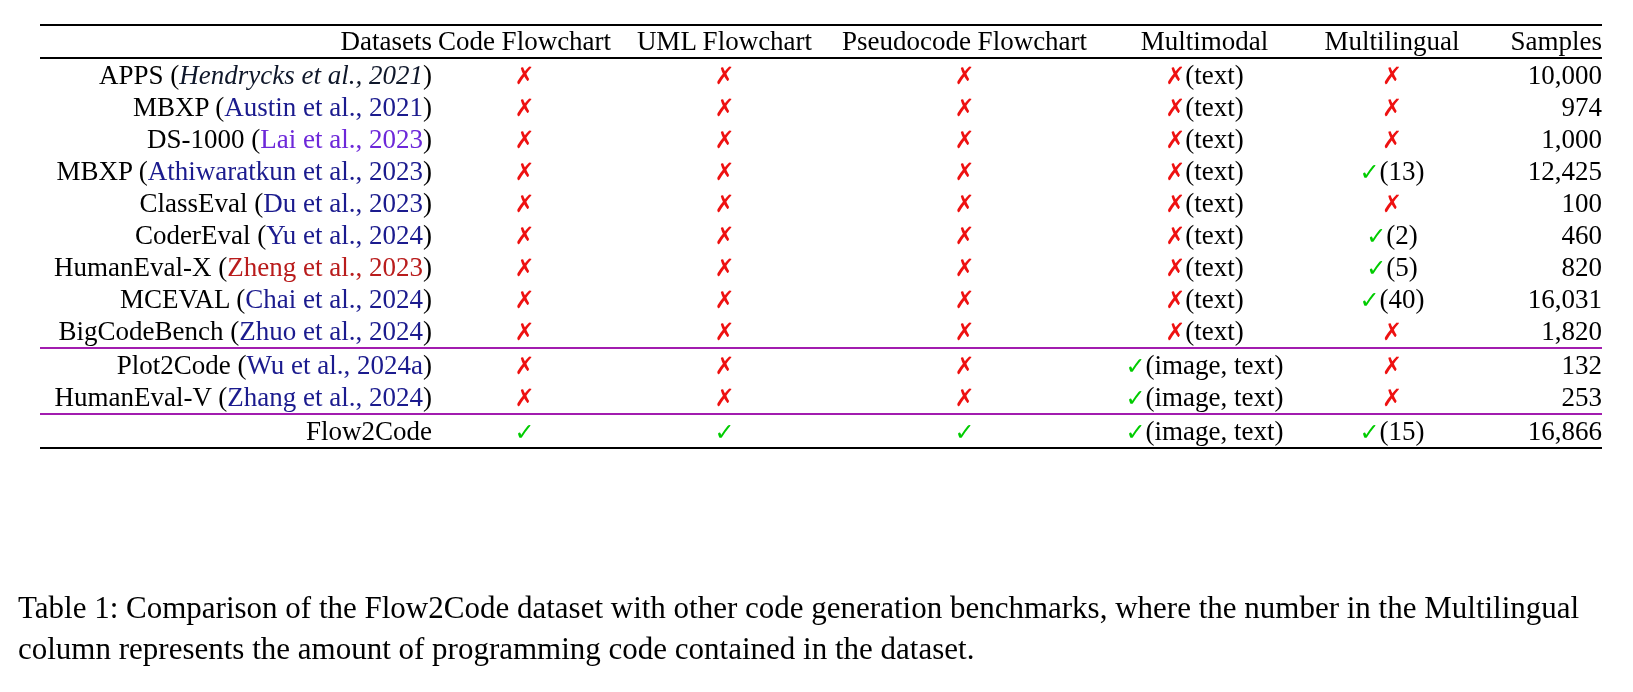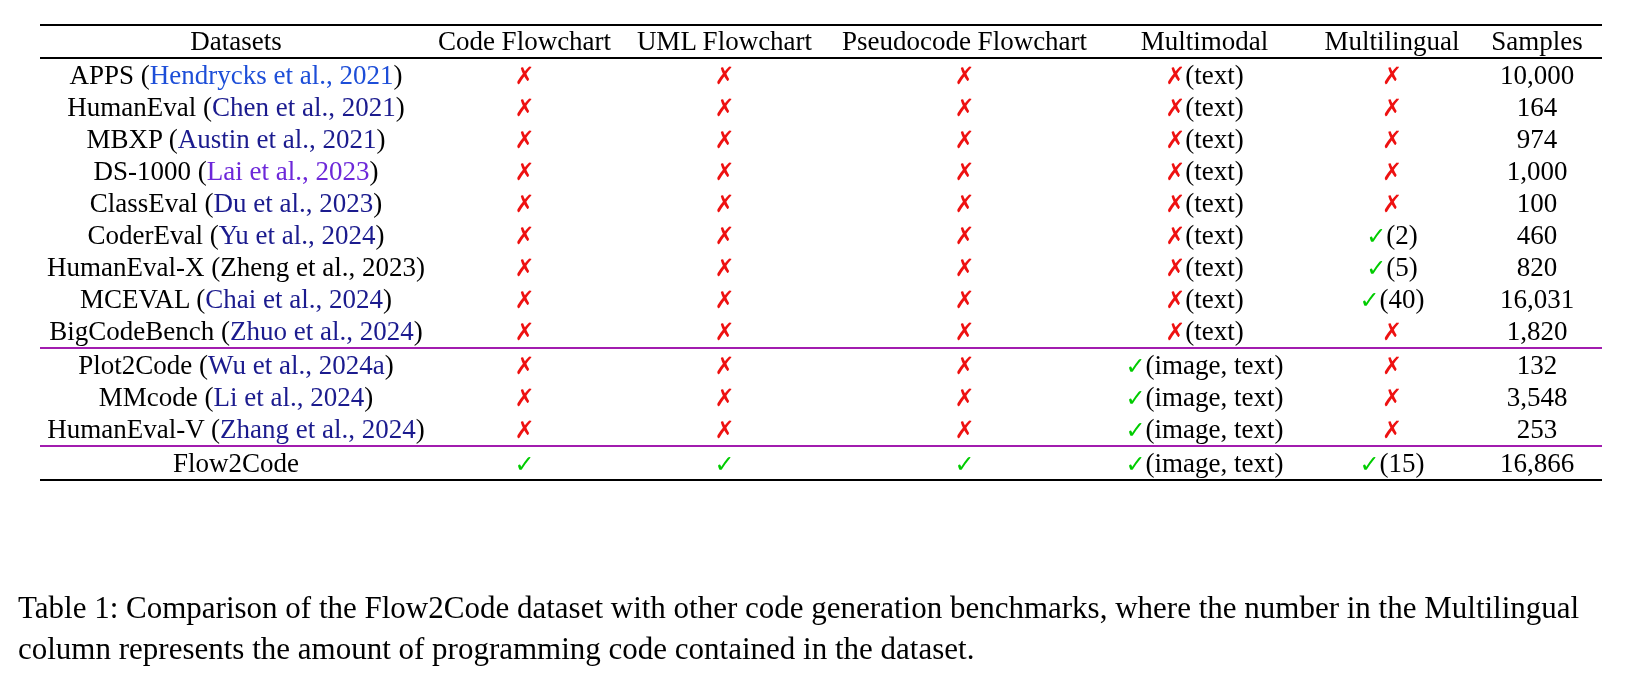--- a/index.html
+++ b/index.html
@@ -34,23 +34,23 @@
     padding: 0;
     border-bottom: 2px solid #000;
     white-space: nowrap;
   }
   table.cmp td {
     height: 32px;
     padding: 0;
     white-space: nowrap;
     vertical-align: middle;
   }
-  .al { text-align: center;  padding-left: 2px; }
+  .al { text-align: right;  padding-left: 2px; }
   .ac { text-align: center; }
-  .ar { text-align: center; padding-right: 2px; }
+  .ar { text-align: right; padding-right: 2px; }
   tr.rule td { border-bottom: 2px solid #a21caf; }
   .mark {
     font-family: "DejaVu Sans", sans-serif;
     font-weight: bold;
     font-size: 24px;
   }
   .note { font-size: 27px; }
   .cite { text-decoration: none; cursor: pointer; }
   .caption {
     position: absolute;
@@ -82,75 +82,75 @@
           <th class="ac">Code Flowchart</th>
           <th class="ac">UML Flowchart</th>
           <th class="ac">Pseudocode Flowchart</th>
           <th class="ac">Multimodal</th>
           <th class="ac">Multilingual</th>
           <th class="ar">Samples</th>
         </tr>
     </thead>
     <tbody>
         <tr>
-          <td class="al"><span>APPS</span> (<span class="cite" style="color: #1d4ed8;">Hendrycks et al., 2021</span>)</td>
+          <td class="al"><span>APPS</span> (<span class="cite" style="color: #0f172a; font-style: italic;">Hendrycks et al., 2021</span>)</td>
           <td class="ac"><span class="mark" style="color: rgb(238, 17, 17);">✗</span></td>
           <td class="ac"><span class="mark" style="color: rgb(238, 17, 17);">✗</span></td>
           <td class="ac"><span class="mark" style="color: rgb(238, 17, 17);">✗</span></td>
           <td class="ac"><span class="mark" style="color: rgb(238, 17, 17);">✗</span><span class="note" style="color: rgb(0, 0, 0);">(text)</span></td>
           <td class="ac"><span class="mark" style="color: rgb(238, 17, 17);">✗</span></td>
           <td class="ar">10,000</td>
         </tr>
         <tr>
-          <td class="al"><span>HumanEval</span> (<span class="cite" style="color: rgb(27, 27, 142);">Chen et al., 2021</span>)</td>
-          <td class="ac"><span class="mark" style="color: rgb(238, 17, 17);">✗</span></td>
-          <td class="ac"><span class="mark" style="color: rgb(238, 17, 17);">✗</span></td>
-          <td class="ac"><span class="mark" style="color: rgb(238, 17, 17);">✗</span></td>
-          <td class="ac"><span class="mark" style="color: rgb(238, 17, 17);">✗</span><span class="note" style="color: rgb(0, 0, 0);">(text)</span></td>
-          <td class="ac"><span class="mark" style="color: rgb(238, 17, 17);">✗</span></td>
-          <td class="ar">164</td>
-        </tr>
-        <tr>
           <td class="al"><span>MBXP</span> (<span class="cite" style="color: rgb(27, 27, 142);">Austin et al., 2021</span>)</td>
           <td class="ac"><span class="mark" style="color: rgb(238, 17, 17);">✗</span></td>
           <td class="ac"><span class="mark" style="color: rgb(238, 17, 17);">✗</span></td>
           <td class="ac"><span class="mark" style="color: rgb(238, 17, 17);">✗</span></td>
           <td class="ac"><span class="mark" style="color: rgb(238, 17, 17);">✗</span><span class="note" style="color: rgb(0, 0, 0);">(text)</span></td>
           <td class="ac"><span class="mark" style="color: rgb(238, 17, 17);">✗</span></td>
           <td class="ar">974</td>
         </tr>
         <tr>
           <td class="al"><span>DS-1000</span> (<span class="cite" style="color: #6d28d9;">Lai et al., 2023</span>)</td>
           <td class="ac"><span class="mark" style="color: rgb(238, 17, 17);">✗</span></td>
           <td class="ac"><span class="mark" style="color: rgb(238, 17, 17);">✗</span></td>
           <td class="ac"><span class="mark" style="color: rgb(238, 17, 17);">✗</span></td>
           <td class="ac"><span class="mark" style="color: rgb(238, 17, 17);">✗</span><span class="note" style="color: rgb(0, 0, 0);">(text)</span></td>
           <td class="ac"><span class="mark" style="color: rgb(238, 17, 17);">✗</span></td>
           <td class="ar">1,000</td>
+        </tr>
+        <tr>
+          <td class="al"><span>MBXP</span> (<span class="cite" style="color: rgb(27, 27, 142);">Athiwaratkun et al., 2023</span>)</td>
+          <td class="ac"><span class="mark" style="color: rgb(238, 17, 17);">✗</span></td>
+          <td class="ac"><span class="mark" style="color: rgb(238, 17, 17);">✗</span></td>
+          <td class="ac"><span class="mark" style="color: rgb(238, 17, 17);">✗</span></td>
+          <td class="ac"><span class="mark" style="color: rgb(238, 17, 17);">✗</span><span class="note" style="color: rgb(0, 0, 0);">(text)</span></td>
+          <td class="ac"><span class="mark" style="color: rgb(0, 204, 0);">✓</span><span class="note" style="color: rgb(0, 0, 0);">(13)</span></td>
+          <td class="ar">12,425</td>
         </tr>
         <tr>
           <td class="al"><span>ClassEval</span> (<span class="cite" style="color: rgb(27, 27, 142);">Du et al., 2023</span>)</td>
           <td class="ac"><span class="mark" style="color: rgb(238, 17, 17);">✗</span></td>
           <td class="ac"><span class="mark" style="color: rgb(238, 17, 17);">✗</span></td>
           <td class="ac"><span class="mark" style="color: rgb(238, 17, 17);">✗</span></td>
           <td class="ac"><span class="mark" style="color: rgb(238, 17, 17);">✗</span><span class="note" style="color: rgb(0, 0, 0);">(text)</span></td>
           <td class="ac"><span class="mark" style="color: rgb(238, 17, 17);">✗</span></td>
           <td class="ar">100</td>
         </tr>
         <tr>
           <td class="al"><span>CoderEval</span> (<span class="cite" style="color: rgb(27, 27, 142);">Yu et al., 2024</span>)</td>
           <td class="ac"><span class="mark" style="color: rgb(238, 17, 17);">✗</span></td>
           <td class="ac"><span class="mark" style="color: rgb(238, 17, 17);">✗</span></td>
           <td class="ac"><span class="mark" style="color: rgb(238, 17, 17);">✗</span></td>
           <td class="ac"><span class="mark" style="color: rgb(238, 17, 17);">✗</span><span class="note" style="color: rgb(0, 0, 0);">(text)</span></td>
           <td class="ac"><span class="mark" style="color: rgb(0, 204, 0);">✓</span><span class="note" style="color: rgb(0, 0, 0);">(2)</span></td>
           <td class="ar">460</td>
         </tr>
         <tr>
-          <td class="al"><span>HumanEval-X</span> (<span class="cite" style="color: #000000;">Zheng et al., 2023</span>)</td>
+          <td class="al"><span>HumanEval-X</span> (<span class="cite" style="color: #b91c1c;">Zheng et al., 2023</span>)</td>
           <td class="ac"><span class="mark" style="color: rgb(238, 17, 17);">✗</span></td>
           <td class="ac"><span class="mark" style="color: rgb(238, 17, 17);">✗</span></td>
           <td class="ac"><span class="mark" style="color: rgb(238, 17, 17);">✗</span></td>
           <td class="ac"><span class="mark" style="color: rgb(238, 17, 17);">✗</span><span class="note" style="color: rgb(0, 0, 0);">(text)</span></td>
           <td class="ac"><span class="mark" style="color: rgb(0, 204, 0);">✓</span><span class="note" style="color: rgb(0, 0, 0);">(5)</span></td>
           <td class="ar">820</td>
         </tr>
         <tr>
           <td class="al"><span>MCEVAL</span> (<span class="cite" style="color: rgb(27, 27, 142);">Chai et al., 2024</span>)</td>
           <td class="ac"><span class="mark" style="color: rgb(238, 17, 17);">✗</span></td>
@@ -170,29 +170,20 @@
           <td class="ar">1,820</td>
         </tr>
         <tr>
           <td class="al"><span>Plot2Code</span> (<span class="cite" style="color: rgb(27, 27, 142);">Wu et al., 2024a</span>)</td>
           <td class="ac"><span class="mark" style="color: rgb(238, 17, 17);">✗</span></td>
           <td class="ac"><span class="mark" style="color: rgb(238, 17, 17);">✗</span></td>
           <td class="ac"><span class="mark" style="color: rgb(238, 17, 17);">✗</span></td>
           <td class="ac"><span class="mark" style="color: rgb(0, 204, 0);">✓</span><span class="note" style="color: rgb(0, 0, 0);">(image, text)</span></td>
           <td class="ac"><span class="mark" style="color: rgb(238, 17, 17);">✗</span></td>
           <td class="ar">132</td>
-        </tr>
-        <tr>
-          <td class="al"><span>MMcode</span> (<span class="cite" style="color: rgb(27, 27, 142);">Li et al., 2024</span>)</td>
-          <td class="ac"><span class="mark" style="color: rgb(238, 17, 17);">✗</span></td>
-          <td class="ac"><span class="mark" style="color: rgb(238, 17, 17);">✗</span></td>
-          <td class="ac"><span class="mark" style="color: rgb(238, 17, 17);">✗</span></td>
-          <td class="ac"><span class="mark" style="color: rgb(0, 204, 0);">✓</span><span class="note" style="color: rgb(0, 0, 0);">(image, text)</span></td>
-          <td class="ac"><span class="mark" style="color: rgb(238, 17, 17);">✗</span></td>
-          <td class="ar">3,548</td>
         </tr>
         <tr class="rule">
           <td class="al"><span>HumanEval-V</span> (<span class="cite" style="color: rgb(27, 27, 142);">Zhang et al., 2024</span>)</td>
           <td class="ac"><span class="mark" style="color: rgb(238, 17, 17);">✗</span></td>
           <td class="ac"><span class="mark" style="color: rgb(238, 17, 17);">✗</span></td>
           <td class="ac"><span class="mark" style="color: rgb(238, 17, 17);">✗</span></td>
           <td class="ac"><span class="mark" style="color: rgb(0, 204, 0);">✓</span><span class="note" style="color: rgb(0, 0, 0);">(image, text)</span></td>
           <td class="ac"><span class="mark" style="color: rgb(238, 17, 17);">✗</span></td>
           <td class="ar">253</td>
         </tr>

